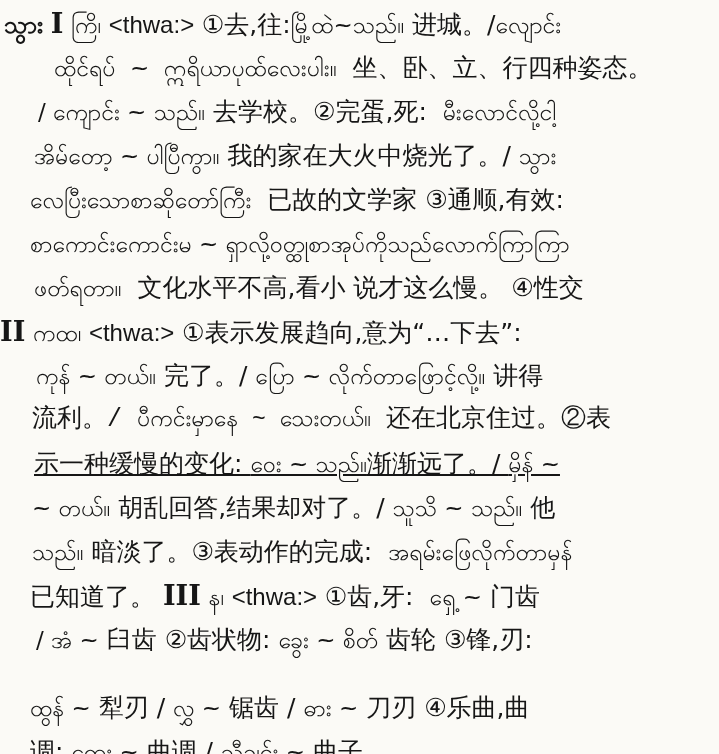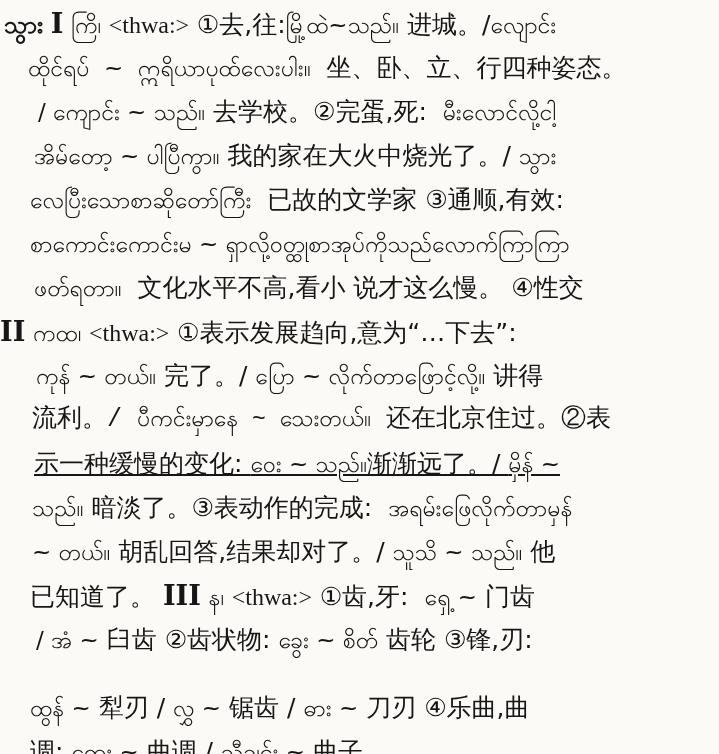--- a/index.html
+++ b/index.html
@@ -22,40 +22,40 @@
   .line {
     height: 44px;
     line-height: 44px;
     white-space: pre;
     font-size: 24px;
     overflow: hidden;
   }
   .seg { display: inline; }
   .s-hw { font-weight: 700; font-size: 24px; }                                 
   .s-rn { font-family: "DejaVu Serif", serif; font-weight: 700; font-size: 27px; } 
-  .s-pr { font-family: Liberation Serif, serif; font-size: 24px; }               
+  .s-pr { font-family: Liberation Sans, sans-serif; font-size: 24px; }               
   .s-my { font-size: 23px; }                                                   
   .s-zh { font-size: 25px; }                                                   
 </style>
 </head>
 <body>
 
 <div class="page" style="background: rgb(251, 250, 246); color: rgb(22, 22, 22);">
   <div>
     <div class="line" style="padding-left: 4px;"><span class="seg s-hw">သွား</span><span class="seg"> </span><span class="seg s-rn">I</span><span class="seg"> </span><span class="seg s-my">ကြိ၊</span><span class="seg"> </span><span class="seg s-pr">&lt;thwa:&gt;</span><span class="seg"> </span><span class="seg s-zh">①去,往:</span><span class="seg s-my">မြို့ထဲ~သည်။</span><span class="seg s-zh"> 进城。/</span><span class="seg s-my">လျောင်း</span></div>
-    <div class="line" style="padding-left: 28px;"><span class="seg s-my">ထိုင်ရပ်  ~  ဣရိယာပုထ်လေးပါး။</span><span class="seg s-zh">  坐、卧、立、行四种姿态。</span></div>
+    <div class="line" style="padding-left: 48px; margin-left: 6px;"><span class="seg s-my">ထိုင်ရပ်  ~  ဣရိယာပုထ်လေးပါး။</span><span class="seg s-zh">  坐、卧、立、行四种姿态。</span></div>
     <div class="line" style="padding-left: 38px;"><span class="seg s-my">/ ကျောင်း ~ သည်။</span><span class="seg s-zh"> 去学校。②完蛋,死:  </span><span class="seg s-my">မီးလောင်လို့ငါ့</span></div>
     <div class="line" style="padding-left: 34px;"><span class="seg s-my">အိမ်တော့ ~ ပါပြီကွာ။</span><span class="seg s-zh"> 我的家在大火中烧光了。/ </span><span class="seg s-my">သွား</span></div>
     <div class="line" style="padding-left: 30px;"><span class="seg s-my">လေပြီးသောစာဆိုတော်ကြီး</span><span class="seg s-zh">  已故的文学家 ③通顺,有效:</span></div>
     <div class="line" style="padding-left: 30px;"><span class="seg s-my">စာကောင်းကောင်းမ ~ ရှာလို့ဝတ္ထုစာအုပ်ကိုသည်လောက်ကြာကြာ</span></div>
     <div class="line" style="padding-left: 34px;"><span class="seg s-my">ဖတ်ရတာ။</span><span class="seg s-zh">  文化水平不高,看小 说才这么慢。 ④性交</span></div>
     <div class="line" style=""><span class="seg s-rn">II</span><span class="seg"> </span><span class="seg s-my">ကထ၊</span><span class="seg"> </span><span class="seg s-pr">&lt;thwa:&gt;</span><span class="seg"> </span><span class="seg s-zh">①表示发展趋向,意为“…下去”:</span></div>
     <div class="line" style="padding-left: 36px;"><span class="seg s-my">ကုန် ~ တယ်။</span><span class="seg s-zh"> 完了。/ </span><span class="seg s-my">ပြော ~ လိုက်တာဖြောင့်လို့။</span><span class="seg s-zh"> 讲得</span></div>
     <div class="line" style="padding-left: 32px; font-family: Liberation Mono, monospace;"><span class="seg s-zh">流利。/ </span><span class="seg s-my">ပီကင်းမှာနေ ~ သေးတယ်။</span><span class="seg s-zh"> 还在北京住过。②表</span></div>
     <div class="line" style="padding-left: 34px; text-decoration: underline;"><span class="seg s-zh">示一种缓慢的变化: </span><span class="seg s-my">ဝေး ~ သည်။</span><span class="seg s-zh">渐渐远了。/ </span><span class="seg s-my">မှိန် ~</span></div>
+    <div class="line" style="padding-left: 32px;"><span class="seg s-my">~ တယ်။</span><span class="seg s-zh"> 胡乱回答,结果却对了。/ </span><span class="seg s-my">သူသိ ~ သည်။</span><span class="seg s-zh"> 他</span></div>
     <div class="line" style="padding-left: 32px;"><span class="seg s-my">သည်။</span><span class="seg s-zh"> 暗淡了。③表动作的完成:  </span><span class="seg s-my">အရမ်းဖြေလိုက်တာမှန်</span></div>
-    <div class="line" style="padding-left: 32px;"><span class="seg s-my">~ တယ်။</span><span class="seg s-zh"> 胡乱回答,结果却对了。/ </span><span class="seg s-my">သူသိ ~ သည်။</span><span class="seg s-zh"> 他</span></div>
     <div class="line" style="padding-left: 30px;"><span class="seg s-zh">已知道了。 </span><span class="seg s-rn">III</span><span class="seg"> </span><span class="seg s-my">န၊</span><span class="seg"> </span><span class="seg s-pr">&lt;thwa:&gt;</span><span class="seg"> </span><span class="seg s-zh">①齿,牙:  </span><span class="seg s-my">ရှေ့ ~</span><span class="seg s-zh"> 门齿</span></div>
     <div class="line" style="padding-left: 36px;"><span class="seg s-my">/ အံ ~</span><span class="seg s-zh"> 臼齿 ②齿状物: </span><span class="seg s-my">ခွေး ~ စိတ်</span><span class="seg s-zh"> 齿轮 ③锋,刃:</span></div>
     <div class="line" style="padding-left: 30px; margin-top: 24px;"><span class="seg s-my">ထွန် ~</span><span class="seg s-zh"> 犁刃 / </span><span class="seg s-my">လွှ ~</span><span class="seg s-zh"> 锯齿 / </span><span class="seg s-my">ဓား ~</span><span class="seg s-zh"> 刀刃 ④乐曲,曲</span></div>
     <div class="line" style="padding-left: 30px;"><span class="seg s-zh">调: </span><span class="seg s-my">တေး ~</span><span class="seg s-zh"> 曲调 / </span><span class="seg s-my">သီချင်း ~</span><span class="seg s-zh"> 曲子</span></div>
   </div>
 </div>
 
 </body></html>

